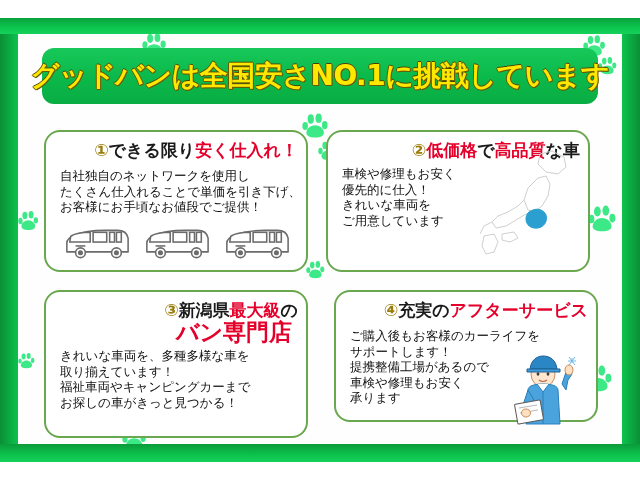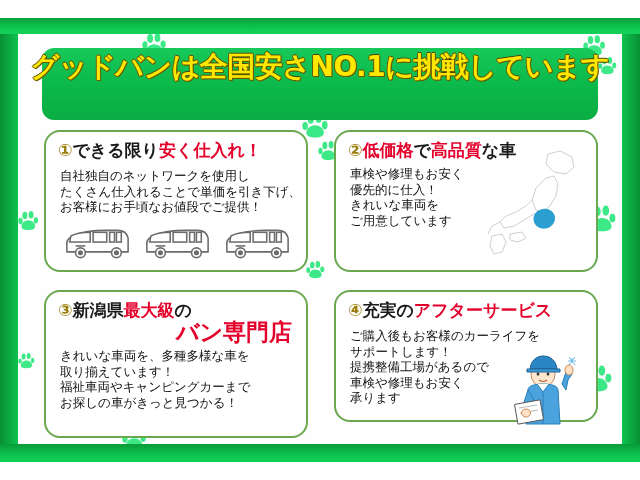--- a/index.html
+++ b/index.html
@@ -23,45 +23,45 @@
 
   
   #canvas{position:absolute;left:18px;top:34px;width:604px;height:410px;background:#fefefe;overflow:hidden;}
 
   
   .paw{position:absolute;color:#3de887;}
   .paw svg{display:block;}
 
   
   #banner{
-    position:absolute;left:24px;top:14px;width:556px;height:72px;
+    position:absolute;left:24px;top:14px;width:556px;height:56px;
     background:linear-gradient(to bottom,#17c95a 0%,#0cb94b 50%,#09ad43 100%);
     border-radius:12px;
-    display:flex;justify-content:center;
+    display:flex;align-items:center;justify-content:center;
   }
   #banner .btxt{
     font-size:28px;font-weight:bold;color:#ffe800;letter-spacing:-0.5px;
     text-shadow:1px 1px 0 #6b5a00, -1px 0 0 #6b5a00, 0 1px 0 #6b5a00, 1px 0 0 #6b5a00, 0 -1px 0 #4a3f00;
     white-space:nowrap;
   }
 
   
   .panel{
     position:absolute;background:#ffffff;
     border:2px solid #6aa84f;border-radius:16px;
     box-sizing:border-box;
   }
   #panel1{left:26px;top:96px;width:264px;height:142px;}
-  #panel2{left:316px;top:96px;width:264px;height:142px;}
+  #panel2{left:308px;top:96px;width:264px;height:142px;}
   #panel3{left:26px;top:256px;width:264px;height:148px;}
   #panel4{left:316px;top:256px;width:264px;height:132px;}
 
   .p-head{
     position:absolute;left:12px;top:8px;right:8px;
-    font-size:17px;font-weight:bold;line-height:20px;white-space:nowrap;
+    font-size:17px;font-weight:bold;line-height:20px;white-space:nowrap;text-align:right;
   }
   .p-head2{
     position:absolute;left:12px;top:30px;right:14px;
     font-size:23px;font-weight:bold;line-height:20px;white-space:nowrap;text-align:right;
   }
   .num{color:#9a7d0a;font-weight:bold;}
   .blk{color:#1a1a1a;}
   .red{color:#e4002b;}
 
   .p-body{

